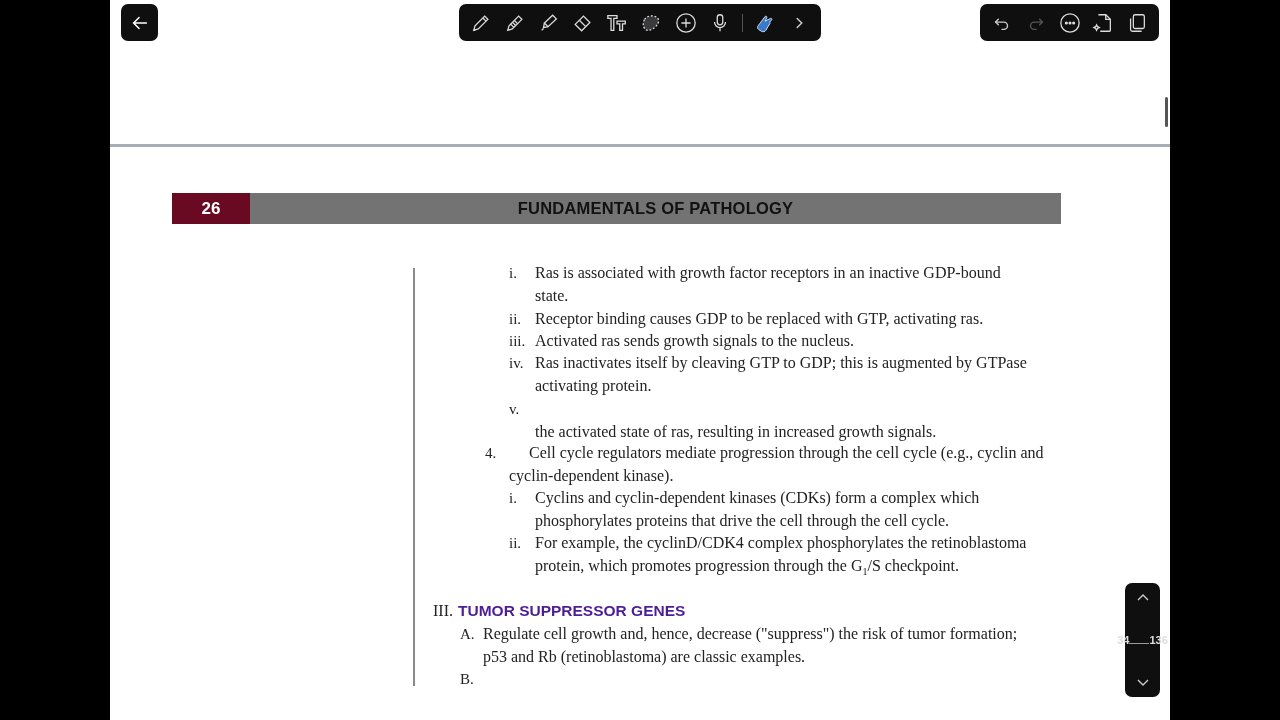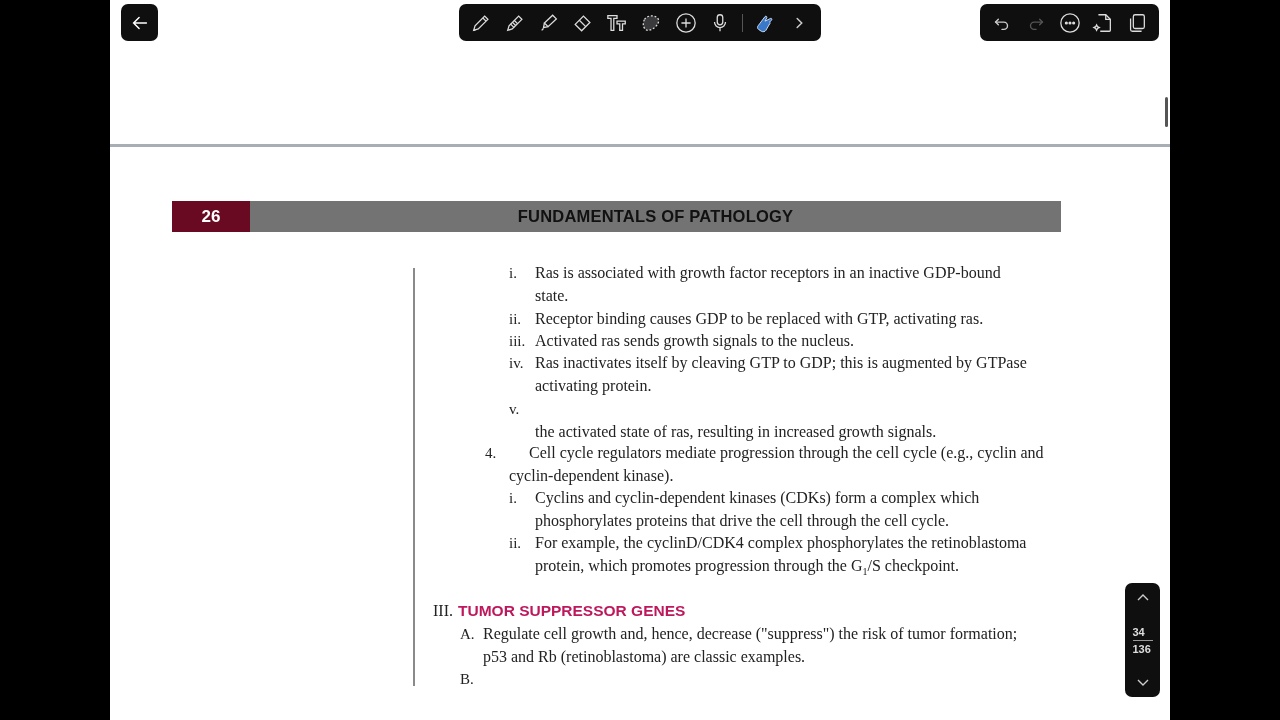--- a/index.html
+++ b/index.html
@@ -21,36 +21,36 @@
     position:absolute; background:#0f0f10; border-radius:7px; display:flex; align-items:center;
   }
   .back-btn { left:121px; top:4px; width:37px; height:37px; justify-content:center; }
   .tools { left:459px; top:4px; width:362px; height:37px; padding:0 10px; box-sizing:border-box; justify-content:space-between; }
   .right-tools { left:980px; top:4px; width:179px; height:37px; padding:0 10px; box-sizing:border-box; justify-content:space-between; }
   .icon { width:24px; height:24px; display:flex; align-items:center; justify-content:center; }
   .icon svg { width:22px; height:22px; }
   .divider { width:1px; height:18px; background:#555; }
 
   
-  .band { position:absolute; left:62px; top:193px; width:889px; height:31px; display:flex;margin-top:8px; }
+  .band { position:absolute; left:62px; top:193px; width:889px; height:31px; display:flex; }
   .band-num {
     width:78px; background:#6a0a22; color:#fff; font-family:"Liberation Sans", sans-serif;
     font-weight:bold; font-size:17px; display:flex; align-items:center; justify-content:center;
   }
   .band-title {
     flex:1; background:#737373; color:#111; font-family:"Liberation Sans", sans-serif; font-weight:bold;
     font-size:16.5px; display:flex; align-items:center; justify-content:center; letter-spacing:0.2px;
   }
   .margin-rule { position:absolute; left:303px; top:268px; width:2px; height:418px; background:#8a8a8a; }
 
   .line {
     position:absolute; font-size:16px; color:#222; white-space:nowrap; line-height:20px;
   }
   .mark { position:absolute; font-size:15px; color:#222; line-height:20px; }
-  .heading { font-family:"Liberation Sans", sans-serif; font-weight:bold; color:#be185d; font-size:15.5px; }
+  .heading { font-family:"Liberation Sans", sans-serif; font-weight:bold; color:#4c1d95; font-size:15.5px; }
   sub { font-size:10px; }
 
   
   .pager {
     position:absolute; left:1125px; top:583px; width:35px; height:114px; background:#0f0f10; border-radius:7px;
     display:flex; flex-direction:column; align-items:center; justify-content:space-between; padding:8px 0; box-sizing:border-box;
     font-family:"Liberation Sans", sans-serif; color:#ddd; font-size:11px; font-weight:bold;
   }
   .pager .sep { width:20px; height:1px; background:#999; margin:2px 0; }
   .pager .chev { color:#ccc; font-size:12px; line-height:12px; }
@@ -213,21 +213,21 @@
       </svg>
   </span>
 </div>
 
 <div class="pager">
   <span class="chev">
     <svg width="12" height="8" viewBox="0 0 12 8" fill="none" stroke="#ccc" stroke-width="1.4">
         <path d="M1 7l5-5 5 5"></path>
       </svg>
   </span>
-  <div style="display:flex;flex-direction:column;align-items:flex-start">
+  <div style="display:flex;align-items:flex-end">
     <span>34</span>
     <span class="sep"></span>
     <span>136</span>
   </div>
   <span class="chev">
     <svg width="12" height="8" viewBox="0 0 12 8" fill="none" stroke="#ccc" stroke-width="1.4">
         <path d="M1 1l5 5 5-5"></path>
       </svg>
   </span>
 </div>

